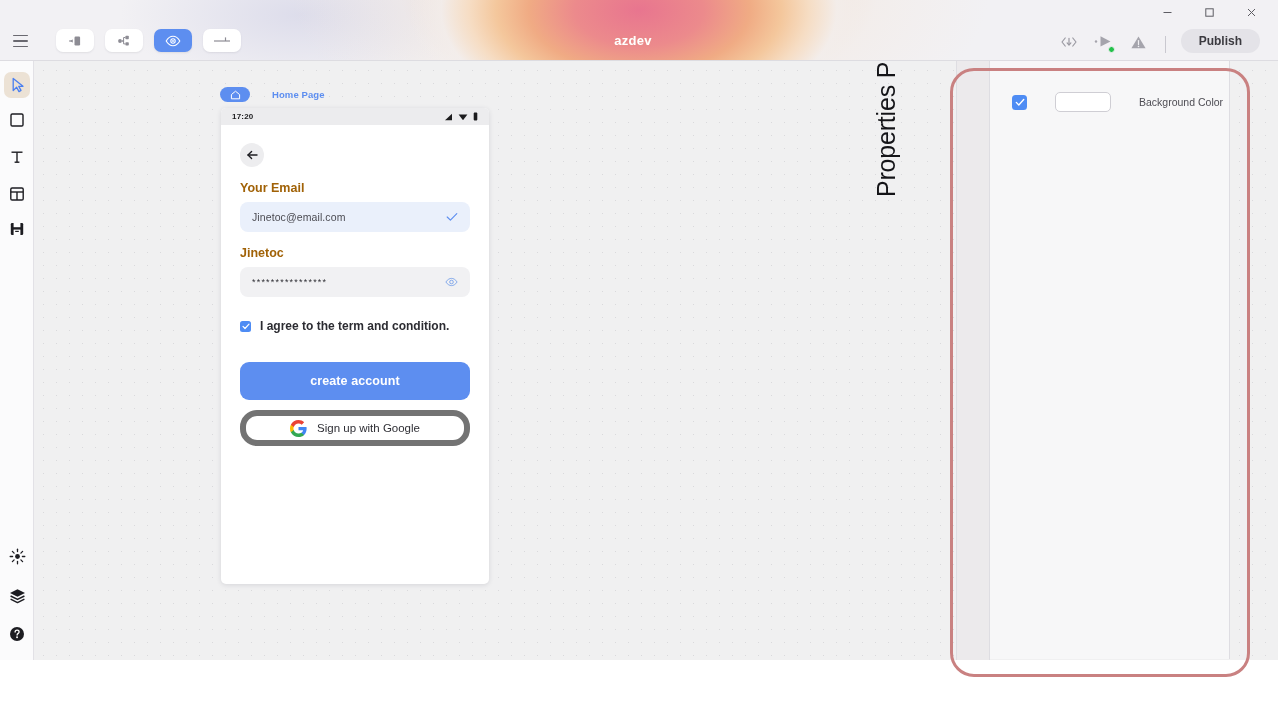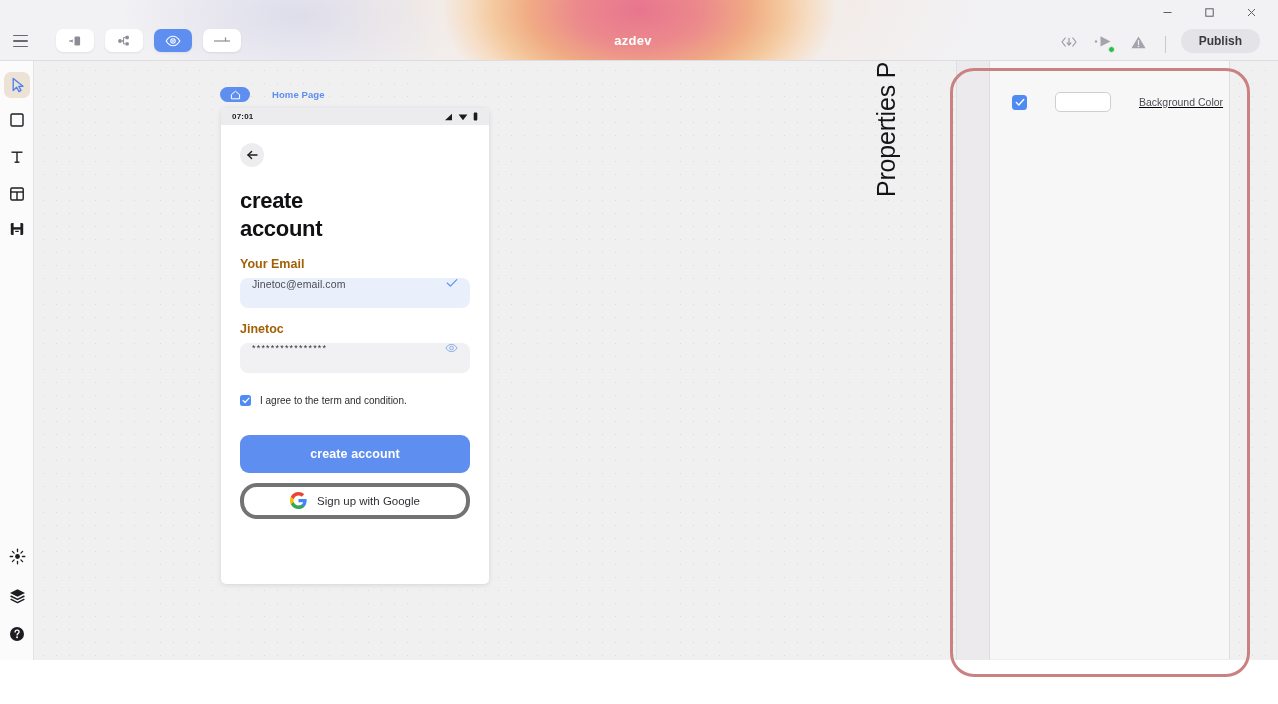--- a/index.html
+++ b/index.html
@@ -285,20 +285,21 @@
     margin-top: 14px;
     font-size: 12.5px;
     font-weight: bold;
     color: #a16207;
   }
   .field {
     margin-top: 7px;
     height: 30px;
     border-radius: 8px;
     display: flex;
+    align-items: center;
     justify-content: space-between;
     padding: 0 12px;
     font-size: 10.5px;
     color: #4b4b52;
     gap: 44px;
   }
   .field.email { background: #eaf0fb; }
   .field.password { background: #f1f1f3; }
   .field .value { letter-spacing: 0.1px; }
   .field.password .value { font-size: 9px; letter-spacing: 1.2px; color:#303036; }
@@ -312,41 +313,42 @@
   }
   .checkbox {
     width: 11px; height: 11px;
     border-radius: 2.5px;
     background: #4e8cf4;
     display: flex; align-items: center; justify-content: center;
     flex: none;
   }
   .checkbox svg { display:block; }
   .agree-text {
-    font-size: 10px;
+    font-size: 12px;
     color: #2c2c32;
+    font-weight: bold;
   }
 
   .cta {
     margin-top: 29px;
     height: 38px;
     border-radius: 9px;
     background: #5d8ef0;
     color: #ffffff;
     font-size: 12.5px;
     font-weight: bold;
     display: flex; align-items: center; justify-content: center;
     letter-spacing: 0.1px;
   }
   .google-btn {
     margin-top: 10px;
     height: 36px;
     border-radius: 17px;
     background: #ffffff;
-    border: 4px solid #737373;
+    border: 6px solid #737373;
     display: flex; align-items: center; justify-content: center;
     gap: 10px;
   }
   .google-btn .g { width: 17px; height: 17px; }
   .google-btn .g svg { display:block; }
   .google-btn .label {
     font-size: 11.5px;
     color: #2f2f35;
   }
 
@@ -381,21 +383,20 @@
     width: 240px;
     height: 598px;
     background: #f7f7f8;
     border-right: 1px solid #dedde2;
   }
   .prop-row {
     display: flex;
     align-items: center;
     gap: 28px;
     padding: 31px 0 0 22px;
-    text-decoration: underline;
   }
   .prop-check {
     width: 15px; height: 15px;
     border-radius: 3.5px;
     background: #4e8cf4;
     display: flex; align-items: center; justify-content: center;
     flex: none;
   }
   .prop-check svg { display:block; }
   .prop-swatch {
@@ -598,21 +599,21 @@
         <svg width="11" height="10" viewBox="0 0 11 10">
           <path d="M5.5 1.2 L9.6 4.6 L9.6 8.8 L1.4 8.8 L1.4 4.6 Z" fill="none" stroke="#ffffff" stroke-width="1"></path>
         </svg>
       </div>
       <div class="artboard-name">Home Page</div>
     </div>
 
     <div class="phone">
 
       <div class="statusbar">
-        <div class="statusbar-time">07:01</div>
+        <div class="statusbar-time">17:20</div>
         <div class="statusbar-icons">
           <span>
             <svg width="9" height="8" viewBox="0 0 9 8">
                 <path d="M8 0.7 L8 7.3 L1 7.3 Z" fill="#1c1c1e"></path>
               </svg>
           </span>
           <span>
             <svg width="10" height="8" viewBox="0 0 10 8">
                 <path d="M0.6 1.6 L9.4 1.6 L5 7.2 Z" fill="#1c1c1e"></path>
               </svg>
@@ -627,22 +628,20 @@
 
       <div class="phone-body">
 
         <div class="back-btn">
           <svg width="13" height="12" viewBox="0 0 13 12">
             <line x1="2" y1="6" x2="11" y2="6" stroke="#1d1d22" stroke-width="1.35" stroke-linecap="round"></line>
             <path d="M5.6 2.4 L2 6 L5.6 9.6" fill="none" stroke="#1d1d22" stroke-width="1.35" stroke-linecap="round" stroke-linejoin="round"></path>
           </svg>
         </div>
 
-        <div class="page-title" style="white-space:pre-line;">create
-account</div>
 
         <div class="field-label">Your Email</div>
         <div class="field email">
           <span class="value">Jinetoc@email.com</span>
           <span class="trail">
             <svg width="12" height="10" viewBox="0 0 12 10">
               <path d="M1.2 5 L4.4 8.2 L10.8 1.6" fill="none" stroke="#5d8ef0" stroke-width="1.15" stroke-linecap="round" stroke-linejoin="round"></path>
             </svg>
           </span>
         </div>

